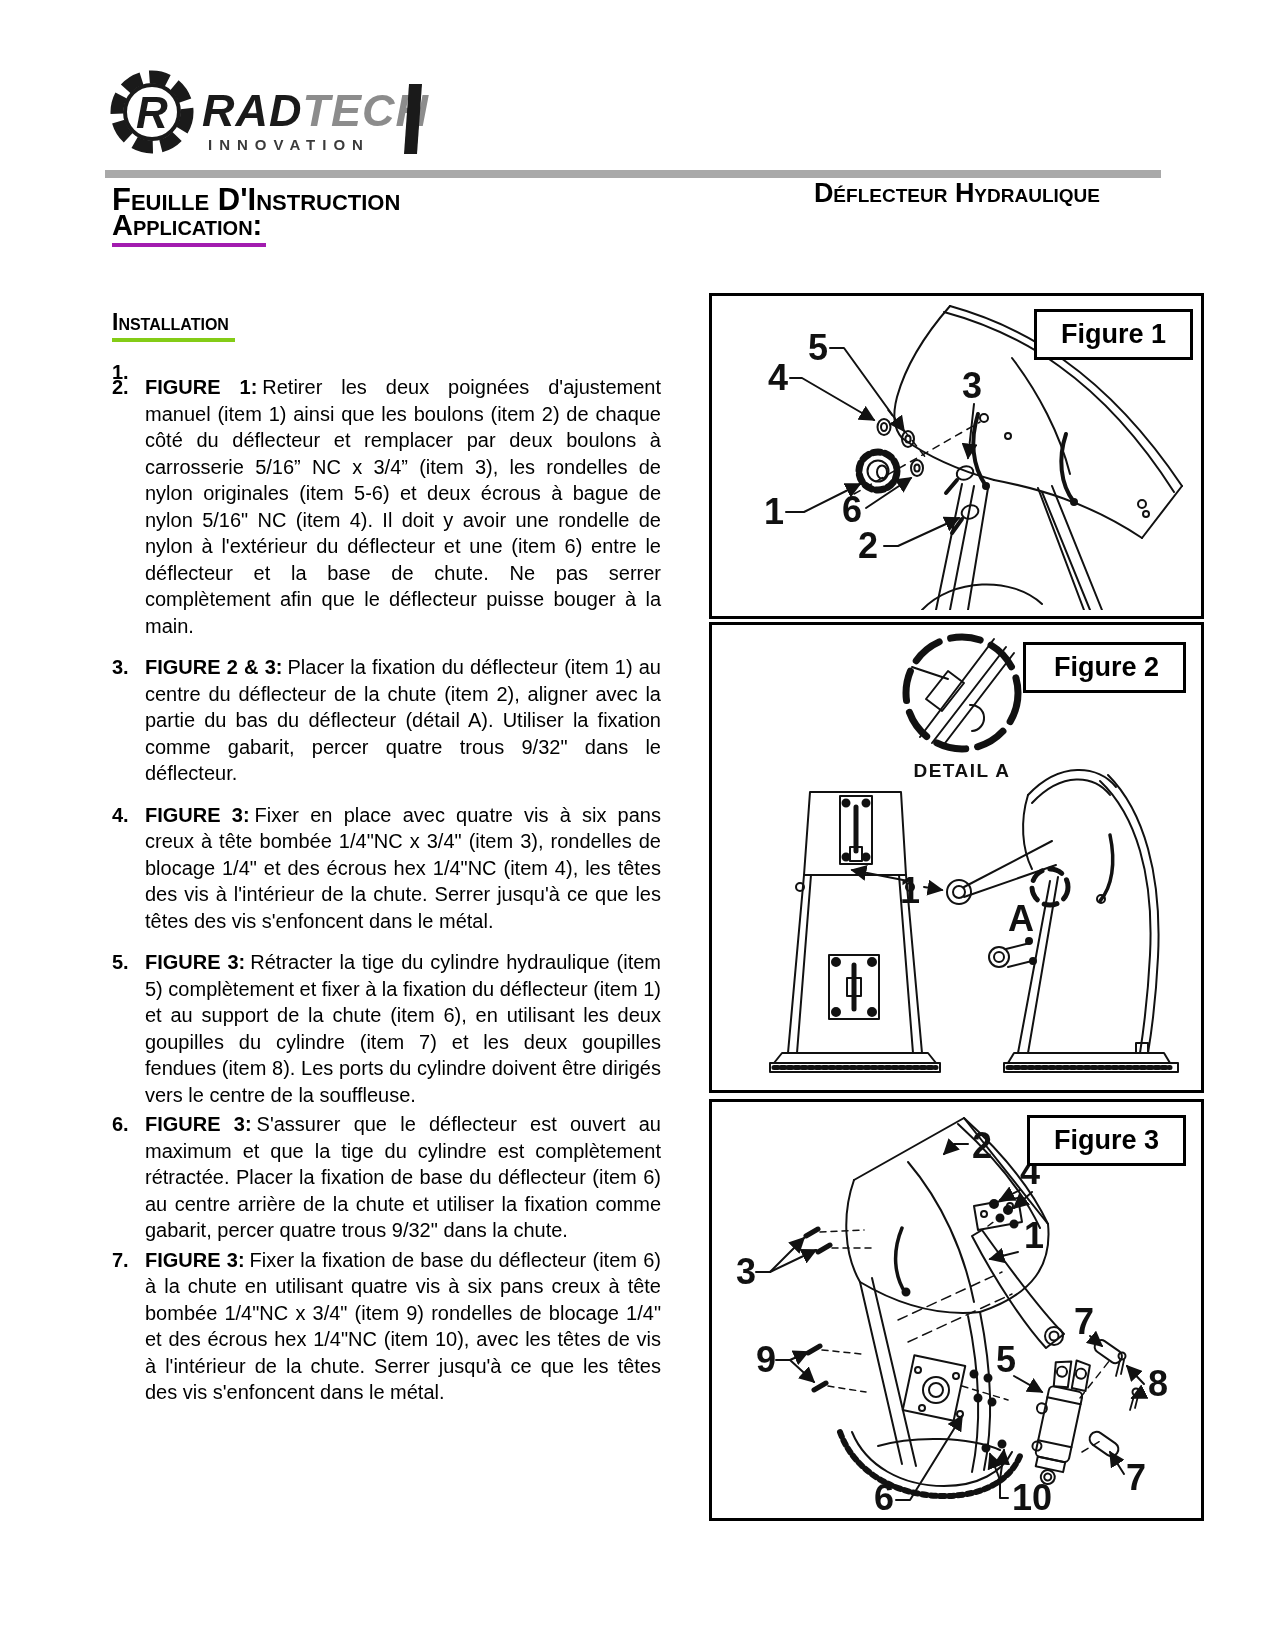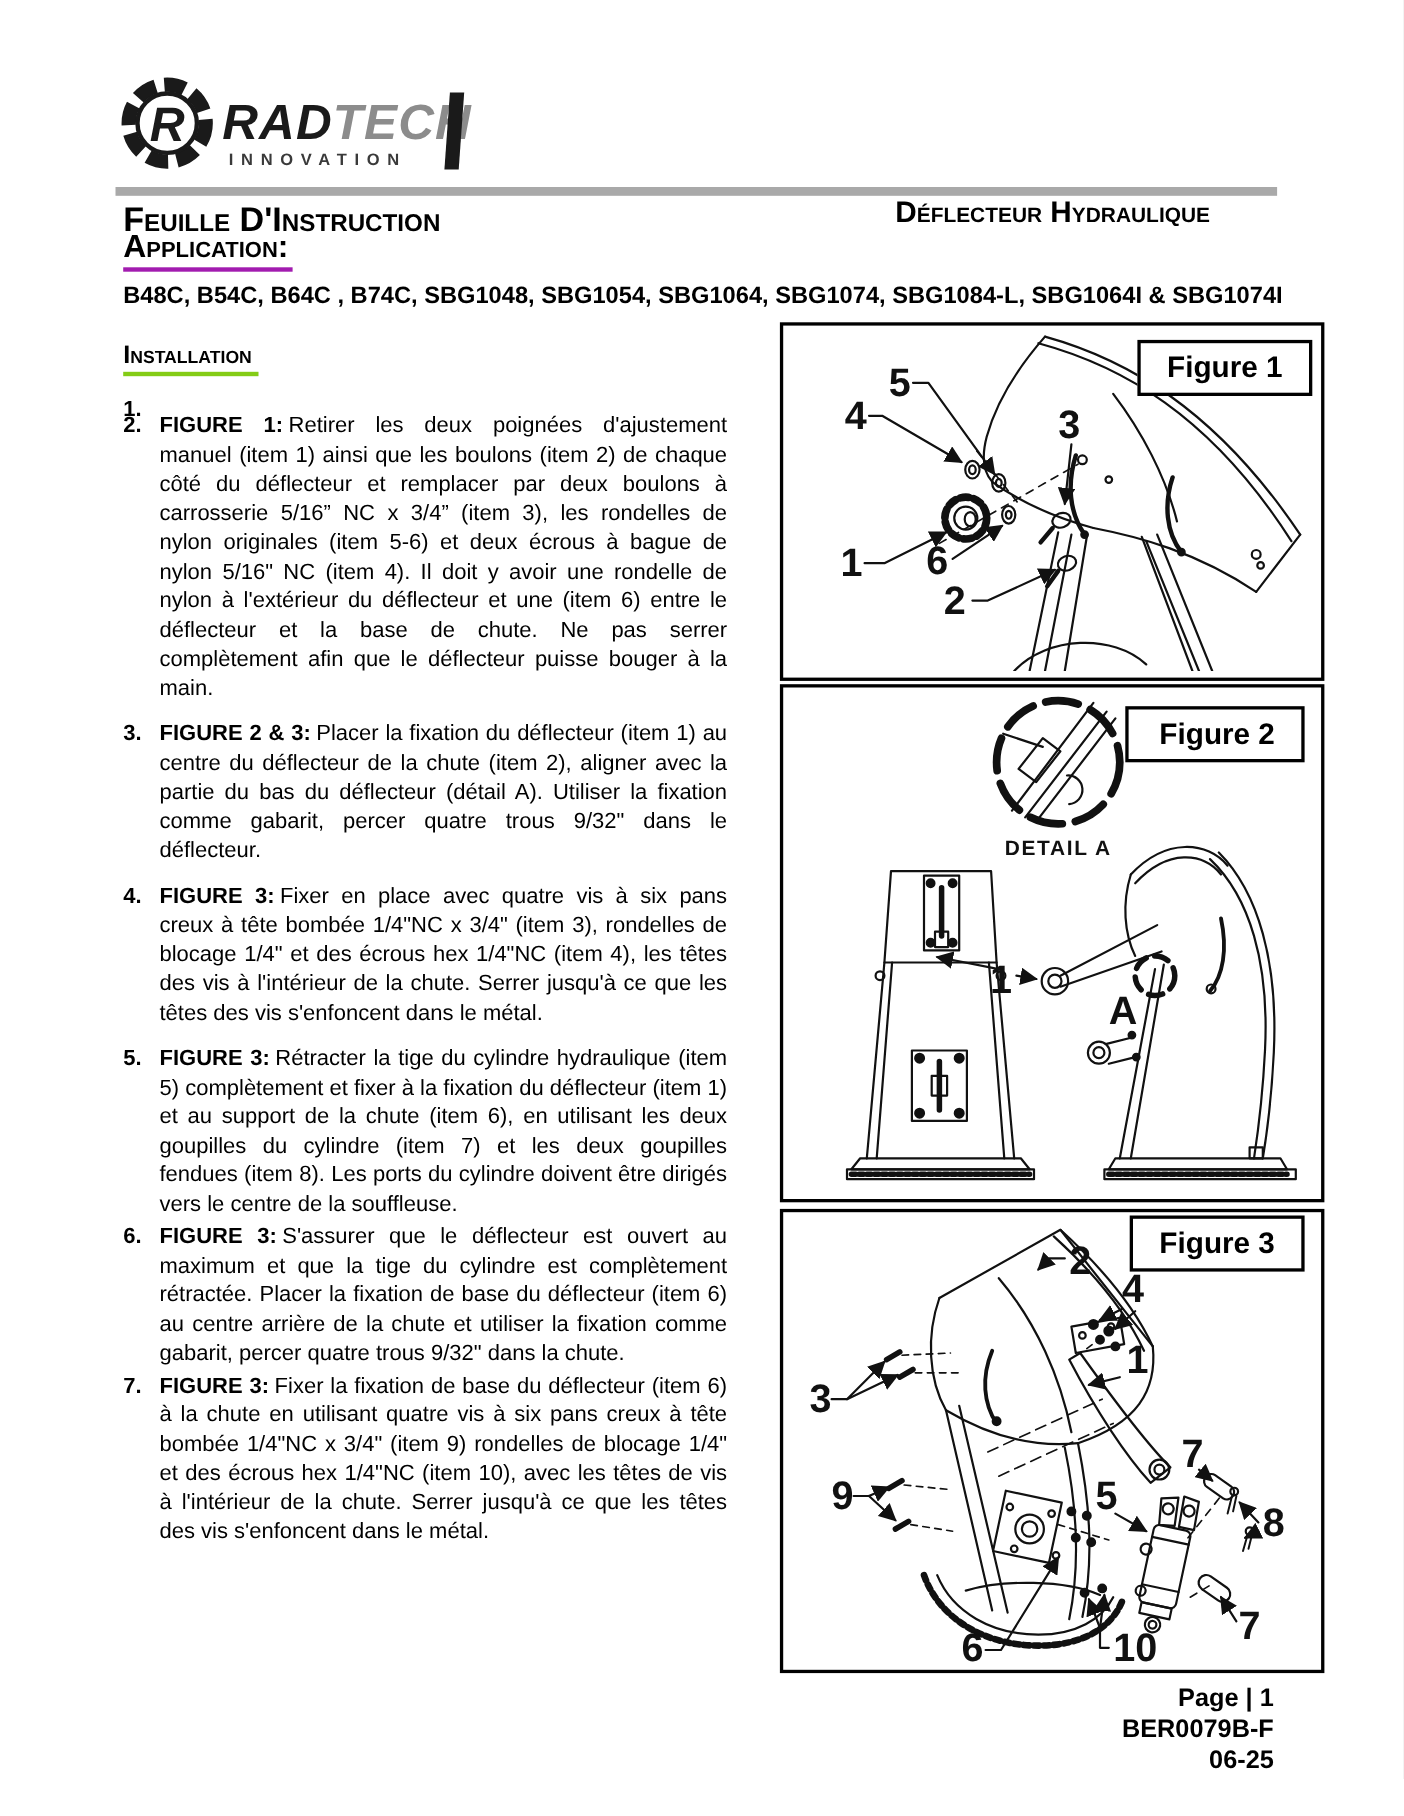--- a/index.html
+++ b/index.html
@@ -22,21 +22,21 @@
   .item .lead:not(:empty){margin-right:5px;}
   .item.tight{margin-bottom:3px;}
   .figbox{position:absolute;border:3px solid #000;background:#fff;}
   #fig1{left:709px;top:293px;width:489px;height:320px;}
   #fig2{left:709px;top:622px;width:489px;height:465px;}
   #fig3{left:709px;top:1099px;width:489px;height:416px;}
   .figbox svg{position:absolute;left:0;top:0;}
   .figlabel{position:absolute;border:3px solid #000;font-weight:bold;font-size:27px;padding:7px 24px;background:#fff;}
   #fig1 .figlabel{top:13px;right:8px;}
   #fig2 .figlabel{top:17px;right:15px;padding-left:28px;}
-  #fig3 .figlabel{top:3px;right:15px;}
+  #fig3 .figlabel{top:13px;right:15px;}
   .footer{position:absolute;top:1529px;right:118px;text-align:right;font-weight:bold;font-size:23px;line-height:28px;}
   .co{font-weight:bold;font-size:36px;fill:#111;}
 </style>
 </head>
 <body>
 
 <div class="page">
 
   <svg class="logo" viewBox="0 0 340 100">
     <g>
@@ -49,21 +49,20 @@
     </text>
     <path d="M303,22 L316,22 L311,92 L298,92 Z" fill="#1a1a1a"></path>
     <text x="102" y="88" font-size="15" font-weight="bold" letter-spacing="7" fill="#3a3a3a">INNOVATION</text>
   </svg>
 
   <div class="rule"></div>
   <div class="sub-left">Feuille D'Instruction</div>
   <div class="sub-right">Déflecteur Hydraulique</div>
 
   <div class="app-head">Application:</div>
-  <div class="models">B48C, B54C, B64C , B74C, SBG1048, SBG1054, SBG1064, SBG1074, SBG1084-L, SBG1064I &amp; SBG1074I</div>
 
   <div class="inst-head">Installation</div>
 
   <div class="list">
     <div class="item">
       <span class="num">1.</span>
       <b class="lead"></b>
     </div>
     <div class="item">
       <span class="num">2.</span>
@@ -359,19 +358,14 @@
       <text class="co" x="362" y="232">7</text>
       <text class="co" x="284" y="270">5</text>
       <text class="co" x="436" y="294">8</text>
       <text class="co" x="414" y="388">7</text>
       <text class="co" x="162" y="408">6</text>
       <text class="co" x="300" y="408">10</text>
     </svg>
     <div class="figlabel">Figure 3</div>
   </div>
 
-  <div class="footer">
-    <div>Page | 1</div>
-    <div>BER0079B-F</div>
-    <div>06-25</div>
-  </div>
 
 </div>
 
 </body></html>

